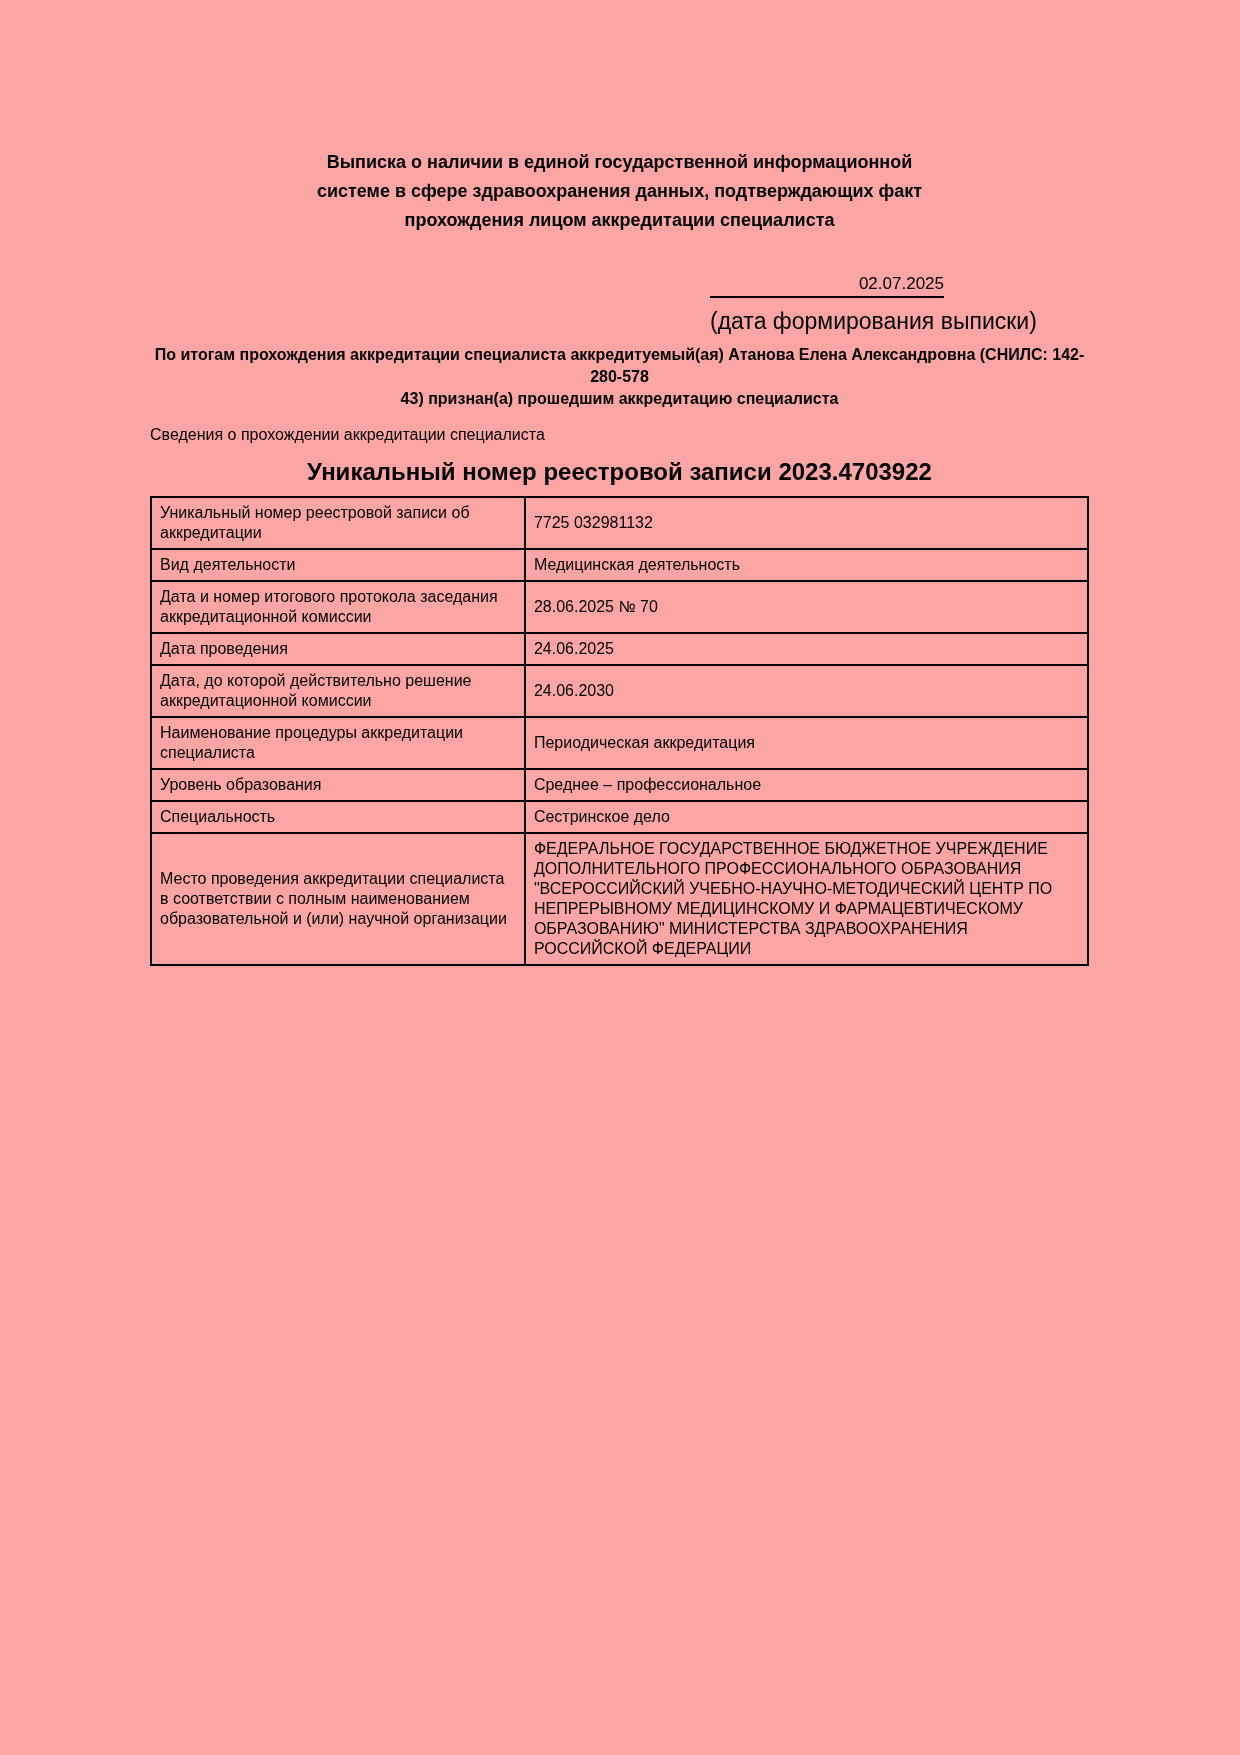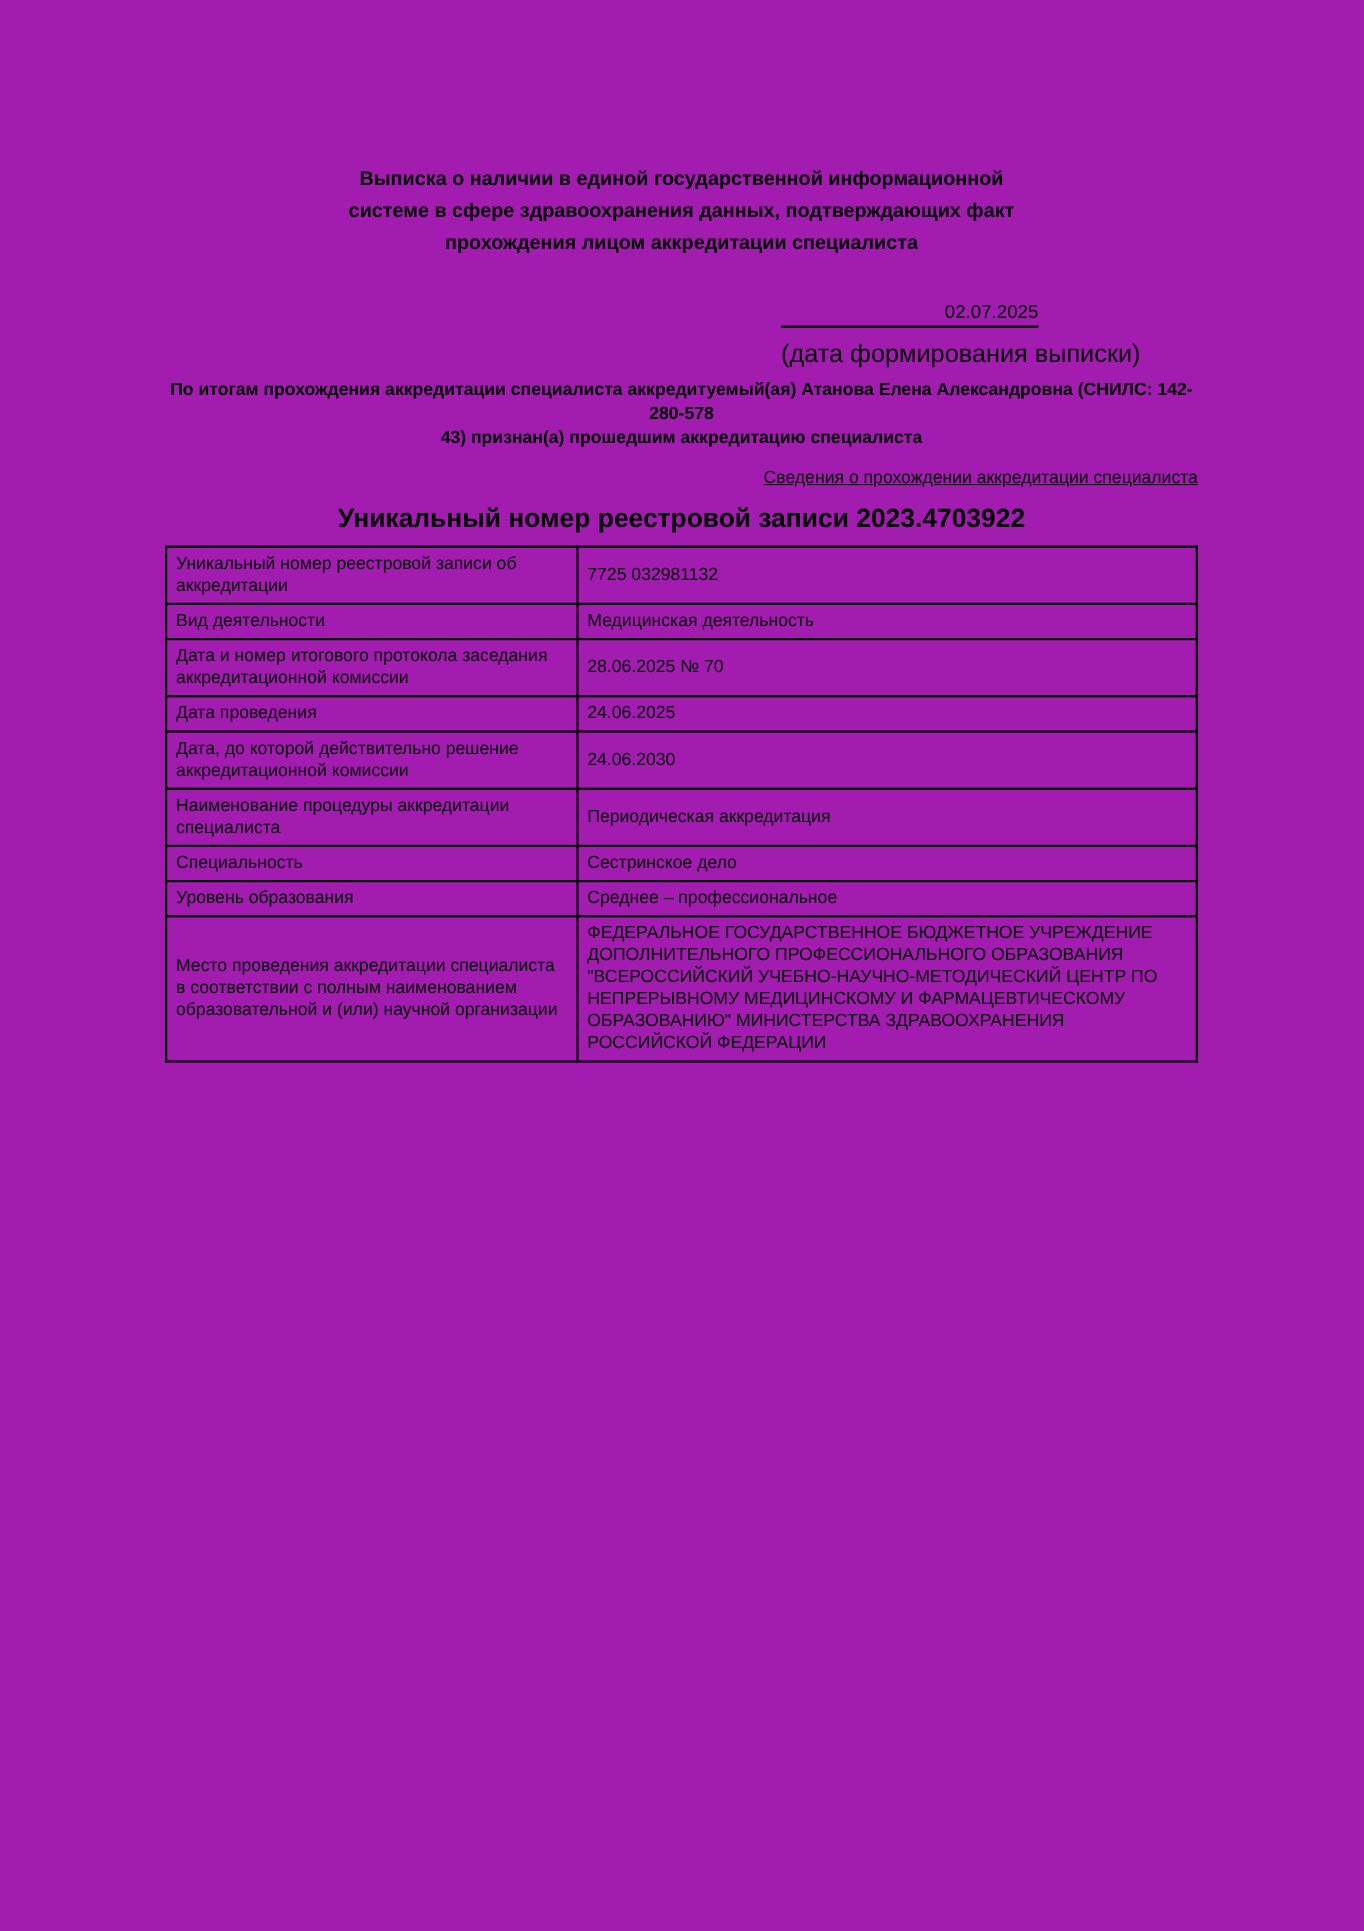--- a/index.html
+++ b/index.html
@@ -5,21 +5,21 @@
   * { margin: 0; padding: 0; box-sizing: border-box; }
   html, body { background: #ffffff; }
   body {
     font-family: "Liberation Sans", "DejaVu Sans", sans-serif;
     color: #000000;
   }
   .page {
     position: relative;
     width: 1240px;
     height: 1755px;
-    background: #a21caf;
+    background: #fca5a5;
     margin: 0 auto;
     overflow: hidden;
   }
   .doc-title {
     position: absolute;
     top: 148px;
     left: 150px;
     width: 939px;
     text-align: center;
     font-size: 18px;
@@ -55,24 +55,23 @@
     text-align: center;
     font-size: 16px;
     line-height: 22px;
     font-weight: bold;
   }
   .section-heading {
     position: absolute;
     top: 425px;
     left: 150px;
     width: 939px;
-    text-align: right;
+    text-align: left;
     font-size: 16px;
     line-height: 20px;
-    text-decoration: underline;
   }
   .registry-heading {
     position: absolute;
     top: 460px;
     left: 150px;
     width: 939px;
     text-align: center;
     font-size: 24px;
     font-weight: bold;
     line-height: 24px;
@@ -141,26 +140,26 @@
         </tr>
         <tr>
           <td class="label-cell">Дата, до которой действительно решение аккредитационной комиссии</td>
           <td class="value-cell">24.06.2030</td>
         </tr>
         <tr>
           <td class="label-cell">Наименование процедуры аккредитации специалиста</td>
           <td class="value-cell">Периодическая аккредитация</td>
         </tr>
         <tr>
+          <td class="label-cell">Уровень образования</td>
+          <td class="value-cell">Среднее – профессиональное</td>
+        </tr>
+        <tr>
           <td class="label-cell">Специальность</td>
           <td class="value-cell">Сестринское дело</td>
-        </tr>
-        <tr>
-          <td class="label-cell">Уровень образования</td>
-          <td class="value-cell">Среднее – профессиональное</td>
         </tr>
         <tr>
           <td class="label-cell">Место проведения аккредитации специалиста в соответствии с полным наименованием образовательной и (или) научной организации</td>
           <td class="value-cell">ФЕДЕРАЛЬНОЕ ГОСУДАРСТВЕННОЕ БЮДЖЕТНОЕ УЧРЕЖДЕНИЕ ДОПОЛНИТЕЛЬНОГО ПРОФЕССИОНАЛЬНОГО ОБРАЗОВАНИЯ "ВСЕРОССИЙСКИЙ УЧЕБНО-НАУЧНО-МЕТОДИЧЕСКИЙ ЦЕНТР ПО НЕПРЕРЫВНОМУ МЕДИЦИНСКОМУ И ФАРМАЦЕВТИЧЕСКОМУ ОБРАЗОВАНИЮ" МИНИСТЕРСТВА ЗДРАВООХРАНЕНИЯ РОССИЙСКОЙ ФЕДЕРАЦИИ</td>
         </tr>
       </tbody>
   </table>
 
 </div>
 

